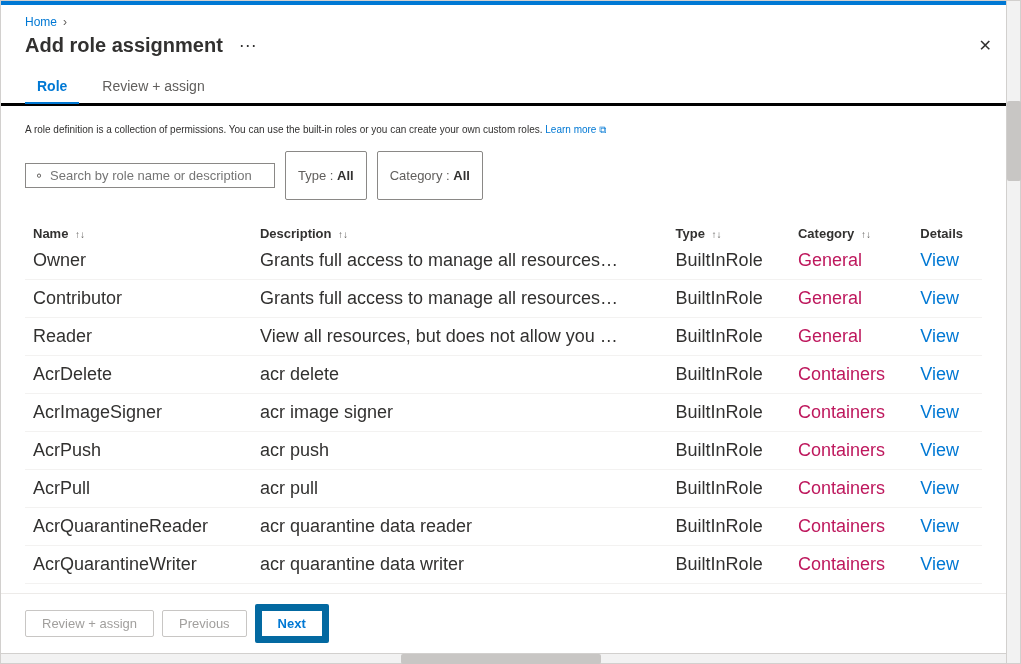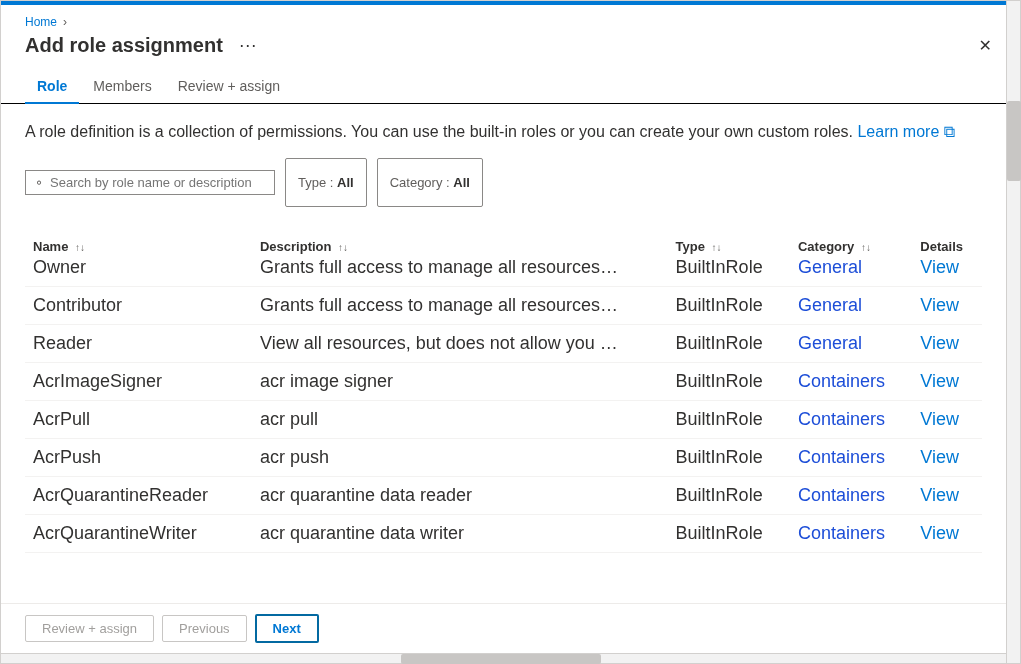--- a/index.html
+++ b/index.html
@@ -85,22 +85,22 @@
       top: 100px;
       width: 14px;
       height: 80px;
       background: #c8c6c4;
       border-radius: 2px;
     }
     
     .tabs {
       display: flex;
       padding: 12px 24px 0 24px;
-      border-bottom: 1px solid #000000;
-      gap: 2px;
+      border-bottom: 3px solid #000000;
+      gap: 11px;
     }
     .tab {
       padding: 8px 12px;
       cursor: pointer;
       font-size: 14px;
       color: #605e5c;
       border-bottom: 2px solid transparent;
       margin-bottom: -1px;
     }
     .tab.active {
@@ -111,21 +111,21 @@
     
     .content {
       flex: 1;
       overflow: hidden;
       padding: 16px 24px 0 24px;
       padding-right: 38px;
       display: flex;
       flex-direction: column;
     }
     .description-text {
-      font-size: 16px;
+      font-size: 10px;
       color: #323130;
       margin-bottom: 14px;
       line-height: 1.5;
     }
     .description-text a {
       color: #0078d4;
       text-decoration: none;
     }
     
     .filter-row {
@@ -178,42 +178,42 @@
     }
     thead th {
       text-align: left;
       padding: 6px 8px;
       font-weight: 600;
       font-size: 13px;
       color: #323130;
       border-bottom: 1px solid #edebe9;
       white-space: nowrap;
       position: sticky;
-      top: 12px;
+      top: 6px;
       background: #fff;
     }
     thead th .sort-arrows {
       font-size: 10px;
       color: #605e5c;
       margin-left: 3px;
     }
     tbody tr {
       border-bottom: 1px solid #f3f2f1;
     }
     tbody td {
       padding: 8px 8px;
       font-size: 18px;
       color: #323130;
       vertical-align: top;
     }
     .td-name { font-weight: 400; color: #323130; }
     .td-desc { color: #323130; max-width: 350px; }
     .td-desc-text { white-space: nowrap; overflow: hidden; text-overflow: ellipsis; max-width: 360px; display: block; }
     .td-type { color: #323130; margin-left: 42px; }
-    .td-cat { color: #1d4ed8; }
+    .td-cat { color: #be185d; }
     .td-link { color: #0078d4; cursor: pointer; }
     
     .footer {
       border-top: 1px solid #edebe9;
       padding: 10px 24px;
       display: flex;
       align-items: center;
       gap: 8px;
       background: #fff;
       flex-shrink: 0;
@@ -227,21 +227,21 @@
       color: #323130;
       border-radius: 2px;
     }
     .footer-btn.disabled {
       color: #a19f9d;
       border-color: #c8c6c4;
       cursor: default;
     }
     .footer-btn.primary {
       background: #fff;
-      border: 2px solid #0369a1;
+      border: 7px solid #0369a1;
       color: #0078d4;
       font-weight: 600;
     }
     
     .bottom-scrollbar {
       height: 10px;
       background: #f2f2f2;
       border-top: 1px solid #d2d0ce;
       position: relative;
       flex-shrink: 0;
@@ -270,23 +270,20 @@
     <div style="display:flex;align-items:center;gap:10px;">
       <span class="header-title">Add role assignment</span>
       <span class="header-ellipsis">···</span>
     </div>
     <button class="close-btn">✕</button>
   </div>
 
   <div class="tabs">
     <div class="tab active">
       <span>Role</span>
-    </div>
-    <div class="tab">
-      <span>Members</span>
     </div>
     <div class="tab">
       <span>Review + assign</span>
     </div>
   </div>
 
   <div class="content">
 
     <div class="description-text">
       <span>A role definition is a collection of permissions. You can use the built-in roles or you can create your own custom roles.</span>
@@ -358,41 +355,50 @@
             <tr>
       <td class="td-name">Reader</td>
       <td class="td-desc">
                 <span class="td-desc-text">View all resources, but does not allow you to make any changes.</span>
               </td>
       <td class="td-type">BuiltInRole</td>
       <td class="td-cat">General</td>
       <td class="td-link">View</td>
     </tr>
             <tr>
+      <td class="td-name">AcrDelete</td>
+      <td class="td-desc">
+                <span class="td-desc-text">acr delete</span>
+              </td>
+      <td class="td-type">BuiltInRole</td>
+      <td class="td-cat">Containers</td>
+      <td class="td-link">View</td>
+    </tr>
+            <tr>
       <td class="td-name">AcrImageSigner</td>
       <td class="td-desc">
                 <span class="td-desc-text">acr image signer</span>
               </td>
       <td class="td-type">BuiltInRole</td>
       <td class="td-cat">Containers</td>
       <td class="td-link">View</td>
     </tr>
             <tr>
+      <td class="td-name">AcrPush</td>
+      <td class="td-desc">
+                <span class="td-desc-text">acr push</span>
+              </td>
+      <td class="td-type">BuiltInRole</td>
+      <td class="td-cat">Containers</td>
+      <td class="td-link">View</td>
+    </tr>
+            <tr>
       <td class="td-name">AcrPull</td>
       <td class="td-desc">
                 <span class="td-desc-text">acr pull</span>
-              </td>
-      <td class="td-type">BuiltInRole</td>
-      <td class="td-cat">Containers</td>
-      <td class="td-link">View</td>
-    </tr>
-            <tr>
-      <td class="td-name">AcrPush</td>
-      <td class="td-desc">
-                <span class="td-desc-text">acr push</span>
               </td>
       <td class="td-type">BuiltInRole</td>
       <td class="td-cat">Containers</td>
       <td class="td-link">View</td>
     </tr>
             <tr>
       <td class="td-name">AcrQuarantineReader</td>
       <td class="td-desc">
                 <span class="td-desc-text">acr quarantine data reader</span>
               </td>

